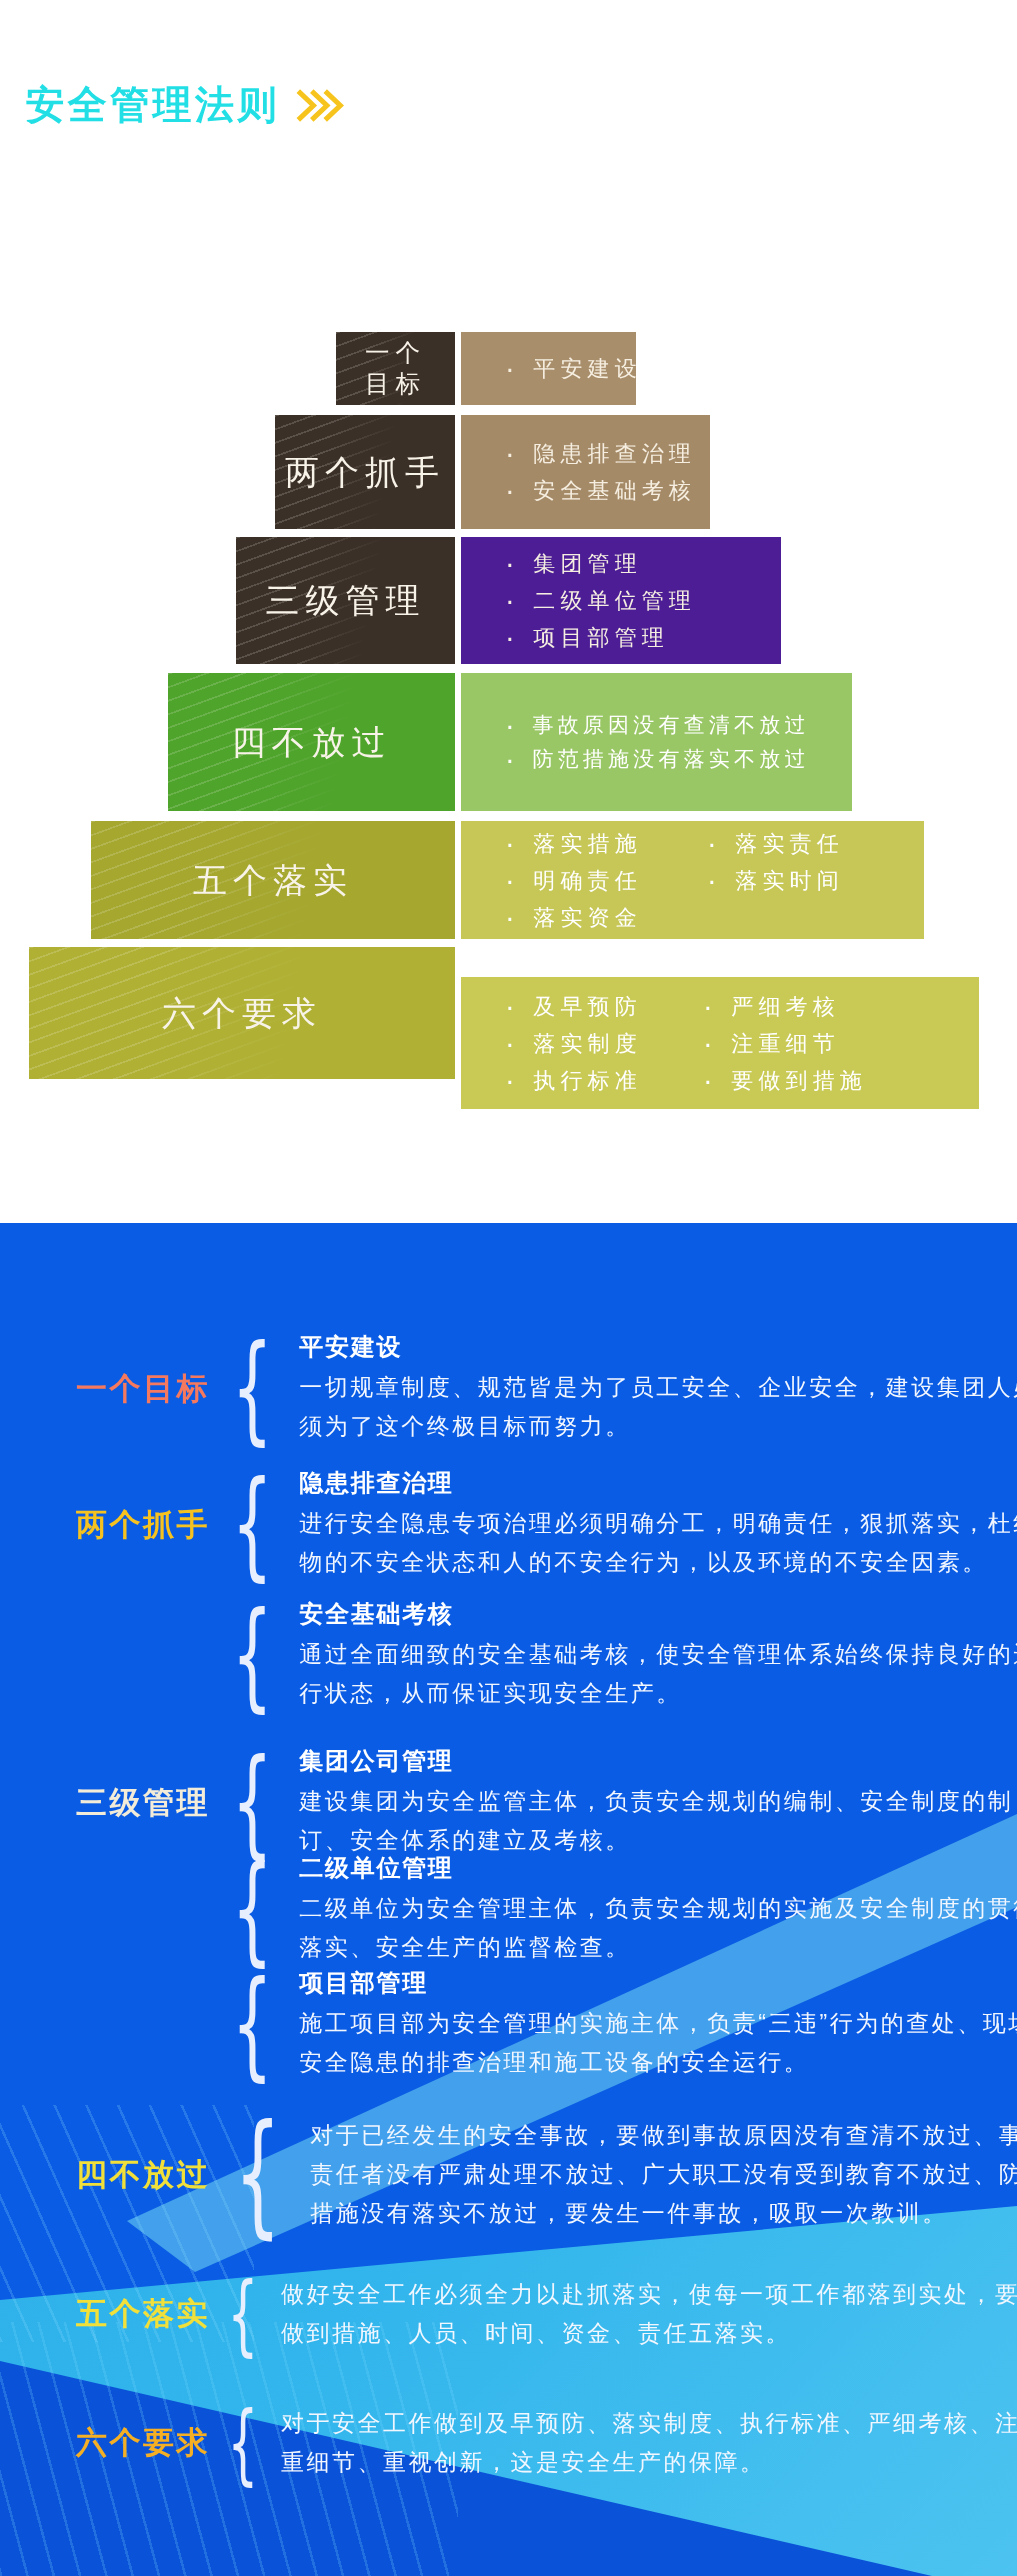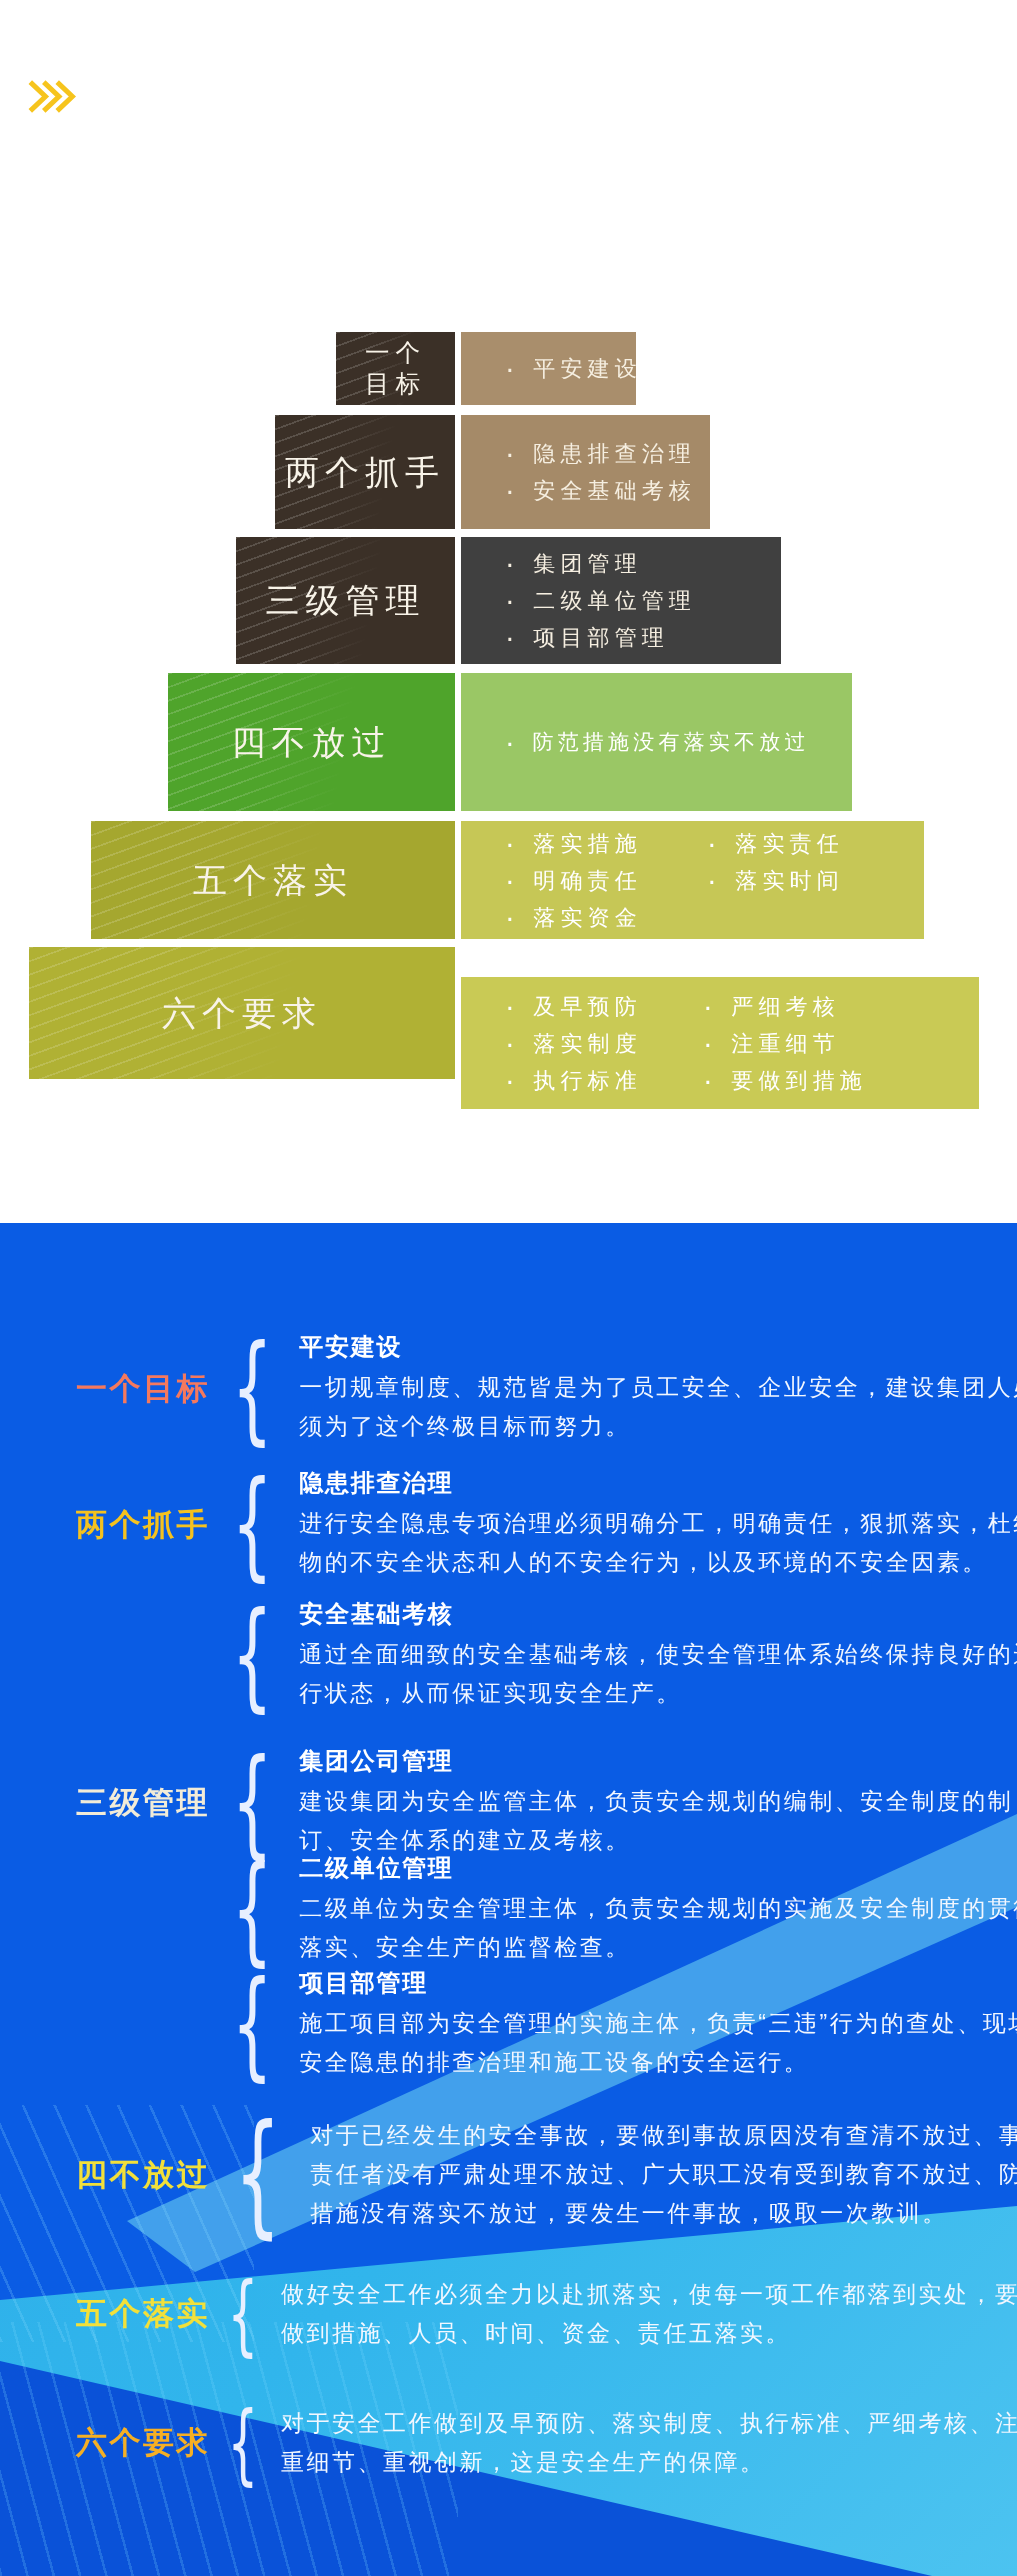--- a/index.html
+++ b/index.html
@@ -70,20 +70,21 @@
   .dbody{font-size:23px;color:#f2f7ff;letter-spacing:2.5px;line-height:39px;}
   .d0{top:108px;} .d1{top:244px;} .d2{top:375px;} .d3{top:522px;} .d4{top:629px;}
   .d5{top:744px;} .d6{top:888px;} .d7{top:1049px;} .d8{top:1178px;}
 </style>
 </head>
 <body>
 
 <div id="page">
 
   <div class="hdr">
+    <h1>安全管理法则</h1>
     <svg class="chev" width="56" height="37" viewBox="0 0 66 44">
       <path d="M6 5 L24 22 L6 39" stroke="#f6c41d" stroke-width="6" fill="none"></path>
       <path d="M22 5 L40 22 L22 39" stroke="#f6c41d" stroke-width="6" fill="none"></path>
       <path d="M38 5 L56 22 L38 39" stroke="#f6c41d" stroke-width="6" fill="none"></path>
     </svg>
   </div>
 
   <div class="pyr">
 
     <div class="prow pr1">
@@ -112,41 +113,44 @@
               <span>安全基础考核</span>
             </li>
         </ul>
       </div>
     </div>
 
     <div class="prow pr3">
       <div class="pcell plabel" style="background-color: rgb(59, 48, 39);">
         <span class="ptxt big">三级管理</span>
       </div>
-      <div class="pcell pbox brown-t" style="background-color: #404040;">
+      <div class="pcell pbox brown-t" style="background-color: #4c1d95;">
         <ul>
           <li>
               <span>集团管理</span>
             </li>
           <li>
               <span>二级单位管理</span>
             </li>
           <li>
               <span>项目部管理</span>
             </li>
         </ul>
       </div>
     </div>
 
     <div class="prow pr4">
       <div class="pcell plabel" style="background-color: rgb(79, 164, 43);">
         <span class="ptxt big">四不放过</span>
       </div>
       <div class="pcell pbox green-t" style="background-color: rgb(154, 199, 101);">
         <ul>
+          <li>
+              <span>事故原因没有查清不放过</span>
+            </li>
           <li>
               <span>防范措施没有落实不放过</span>
             </li>
         </ul>
       </div>
     </div>
 
     <div class="prow pr5">
       <div class="pcell plabel" style="background-color: rgb(165, 167, 47);">
         <span class="ptxt big">五个落实</span>

